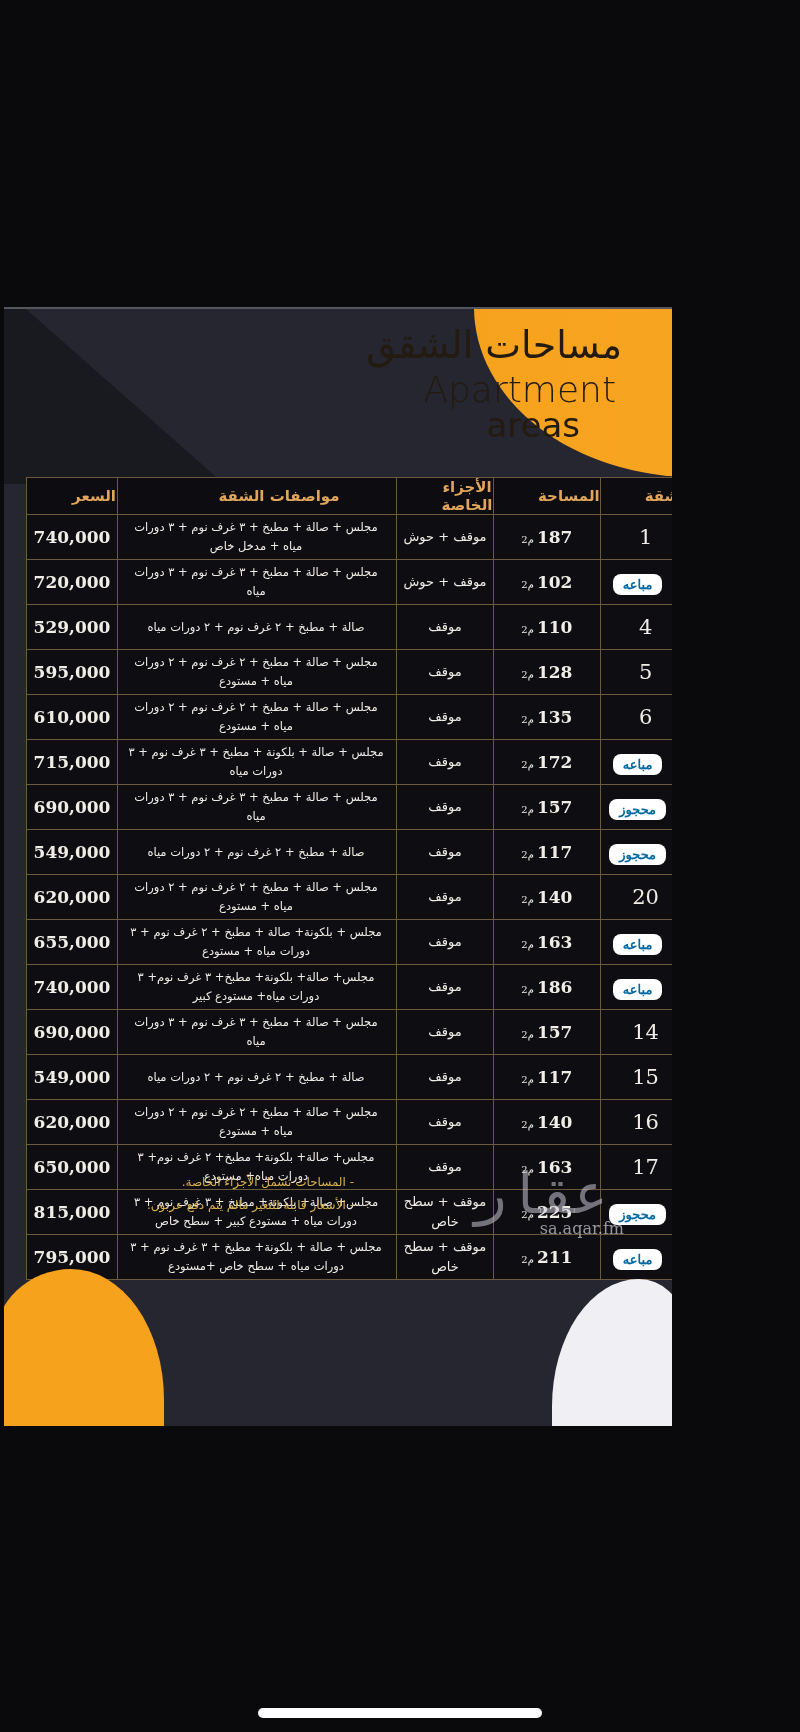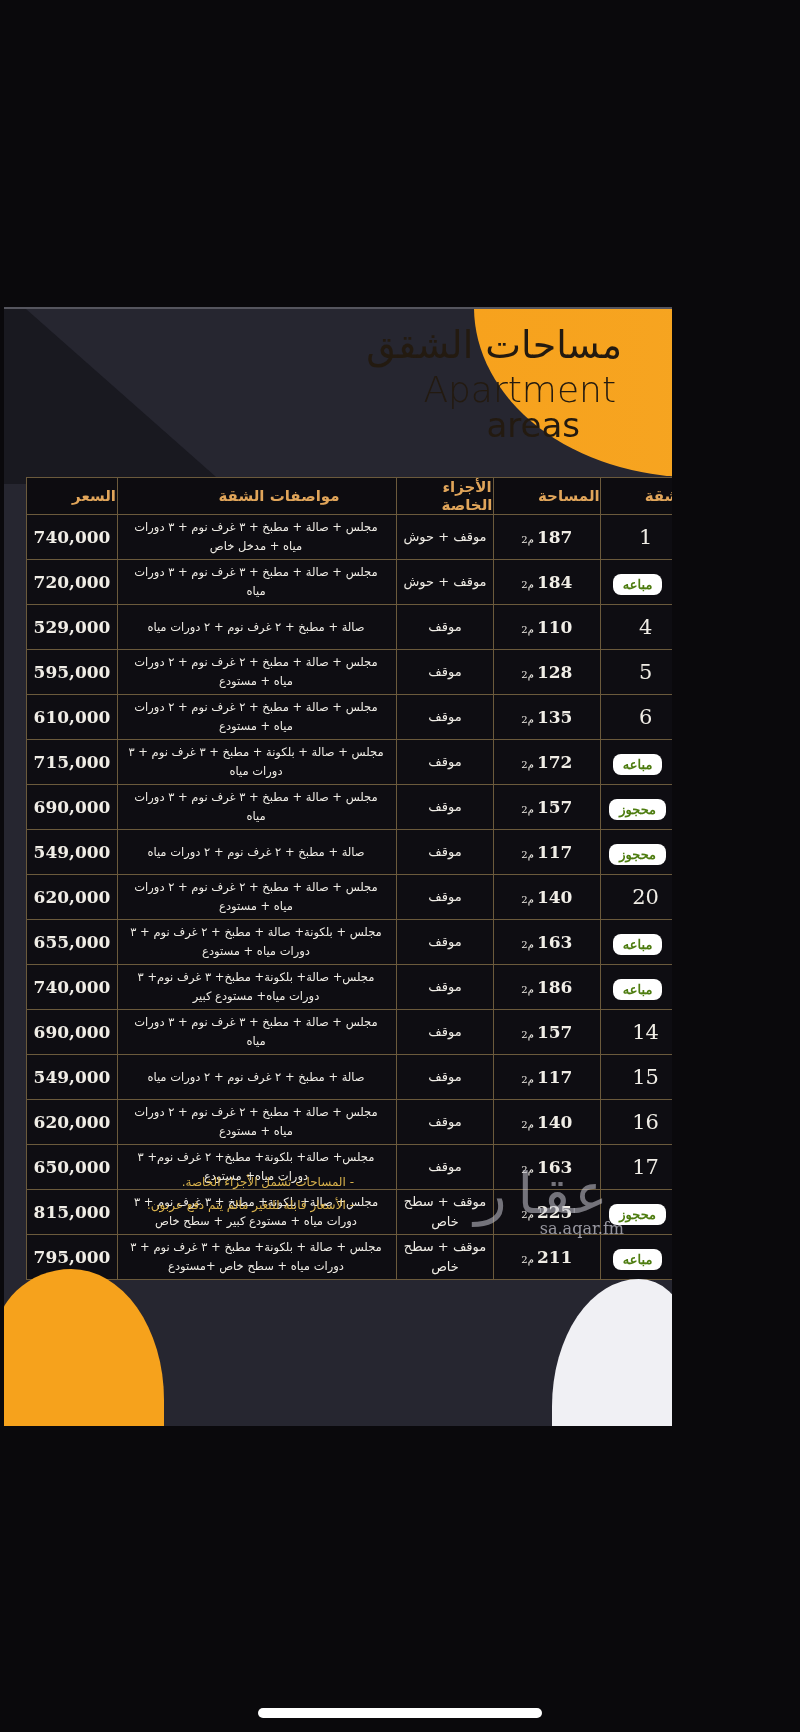--- a/index.html
+++ b/index.html
@@ -23,21 +23,21 @@
   table.apt th { color:#e0a55a; font-size:15px; height:32px; background:#0d0c10; font-weight:bold;padding-left:44px; }
   table.apt td { height:44px; }
   td.floor { width:36px; font-size:14px; color:#e8e4dc; font-weight:bold; }
   td.floor span { display:inline-block; transform:rotate(-90deg); white-space:nowrap; }
   td.unit { width:58px; font-family:"DejaVu Serif", serif; font-size:21px; }
   td.area { width:66px; font-family:"DejaVu Serif", serif; font-size:17px; font-weight:bold; }
   td.area small { font-size:10px; font-weight:normal; margin-right:3px;text-align:right; }
   td.priv { width:96px; font-size:13px; line-height:20px;margin-top:8px; }
   td.spec { font-size:11.5px; text-align:right; padding:0 8px 0 6px !important; line-height:19px; }
   td.price { width:90px; font-family:"DejaVu Serif", serif; font-size:17px; font-weight:bold; }
-  .badge { display:inline-block; background:#fff; color:#4d7c0f; font-size:13px; font-weight:bold;
+  .badge { display:inline-block; background:#fff; color:#0369a1; font-size:13px; font-weight:bold;
            border-radius:8px; padding:3px 10px; margin-left:-16px; }
   .notes { position:absolute; top:862px; font-size:12px; color:#d9b24c; direction:rtl; line-height:23px; }
   .notes.right { right:318px; }
   .notes.left { right:450px; }
   .watermark { position:absolute; right:64px; top:852px; font-size:56px; color:rgba(200,200,210,0.55);
                font-family:Liberation Mono, monospace; direction:rtl; font-weight:300; }
   .wm-url { position:absolute; right:48px; top:910px; font-size:16px; color:rgba(210,210,220,0.7);
             font-family:"DejaVu Serif", serif; }
   .blob-bl { position:absolute; left:-10px; top:960px; width:170px; height:180px; background:#f6a21c;
              border-radius:50% 60% 0 0 / 45% 80% 0 0; }
@@ -70,21 +70,21 @@
         <tr>
           <td class="floor" rowspan="5"><span>الأرضي</span></td>
           <td class="unit">1</td>
           <td class="area"><span>187</span><small>م2</small></td>
           <td class="priv">موقف + حوش</td>
           <td class="spec">مجلس + صالة + مطبخ + ٣ غرف نوم + ٣ دورات مياه + مدخل خاص</td>
           <td class="price">740,000</td>
         </tr>
         <tr>
           <td class="unit"><span class="badge">مباعه</span></td>
-          <td class="area"><span>184</span><small>م2</small></td>
+          <td class="area"><span>102</span><small>م2</small></td>
           <td class="priv">موقف + حوش</td>
           <td class="spec">مجلس + صالة + مطبخ + ٣ غرف نوم + ٣ دورات مياه</td>
           <td class="price">720,000</td>
         </tr>
         <tr>
           <td class="unit">4</td>
           <td class="area"><span>110</span><small>م2</small></td>
           <td class="priv">موقف</td>
           <td class="spec">صالة + مطبخ + ٢ غرف نوم + ٢ دورات مياه</td>
           <td class="price">529,000</td>

